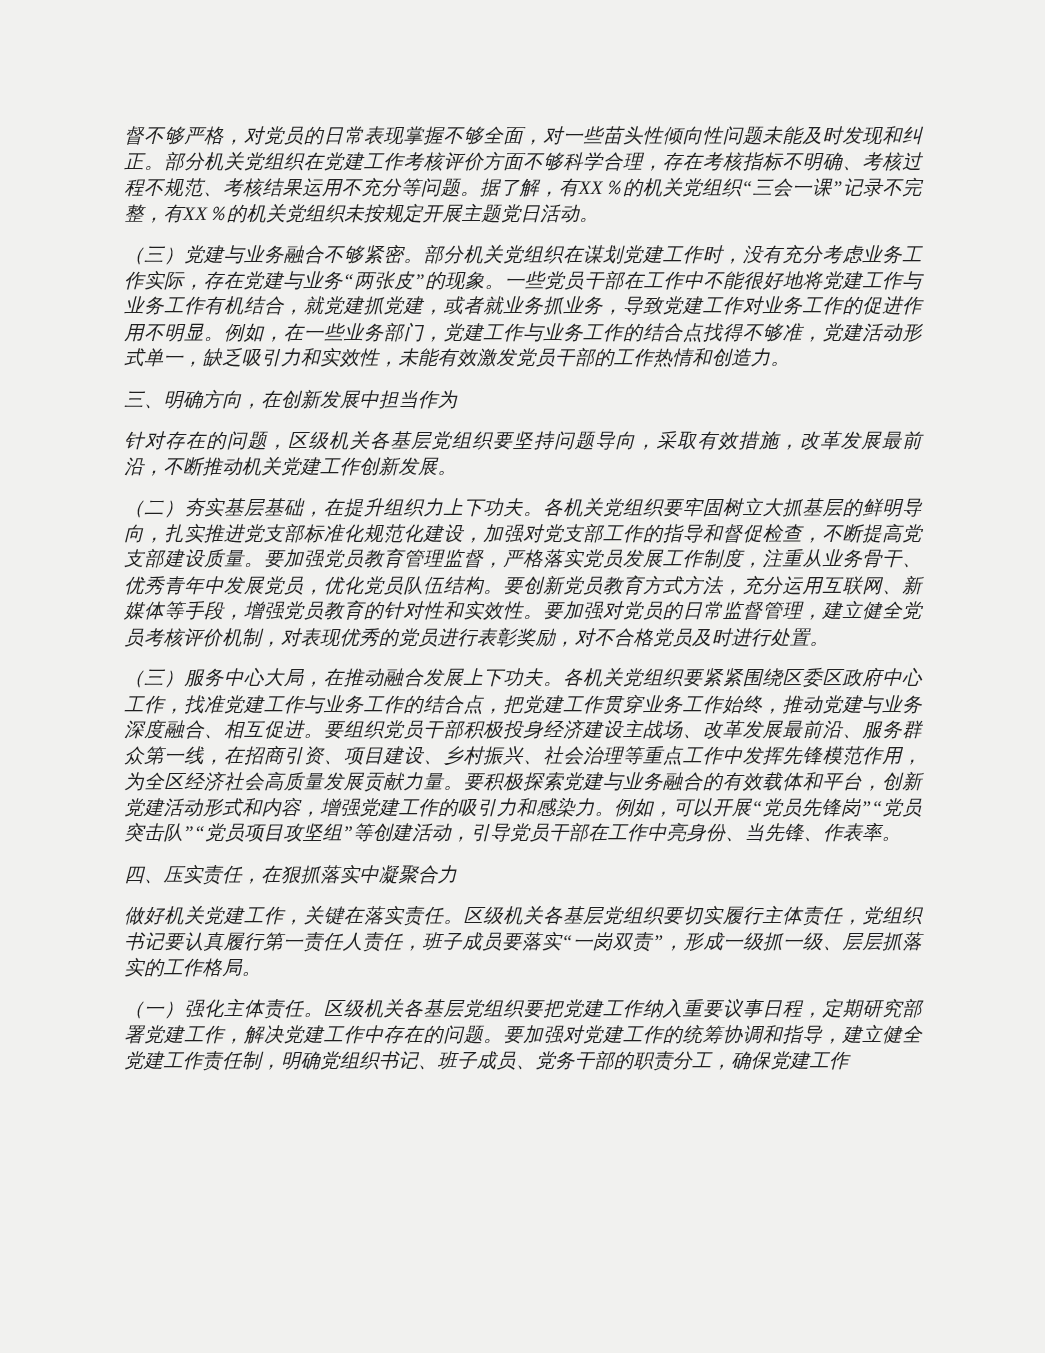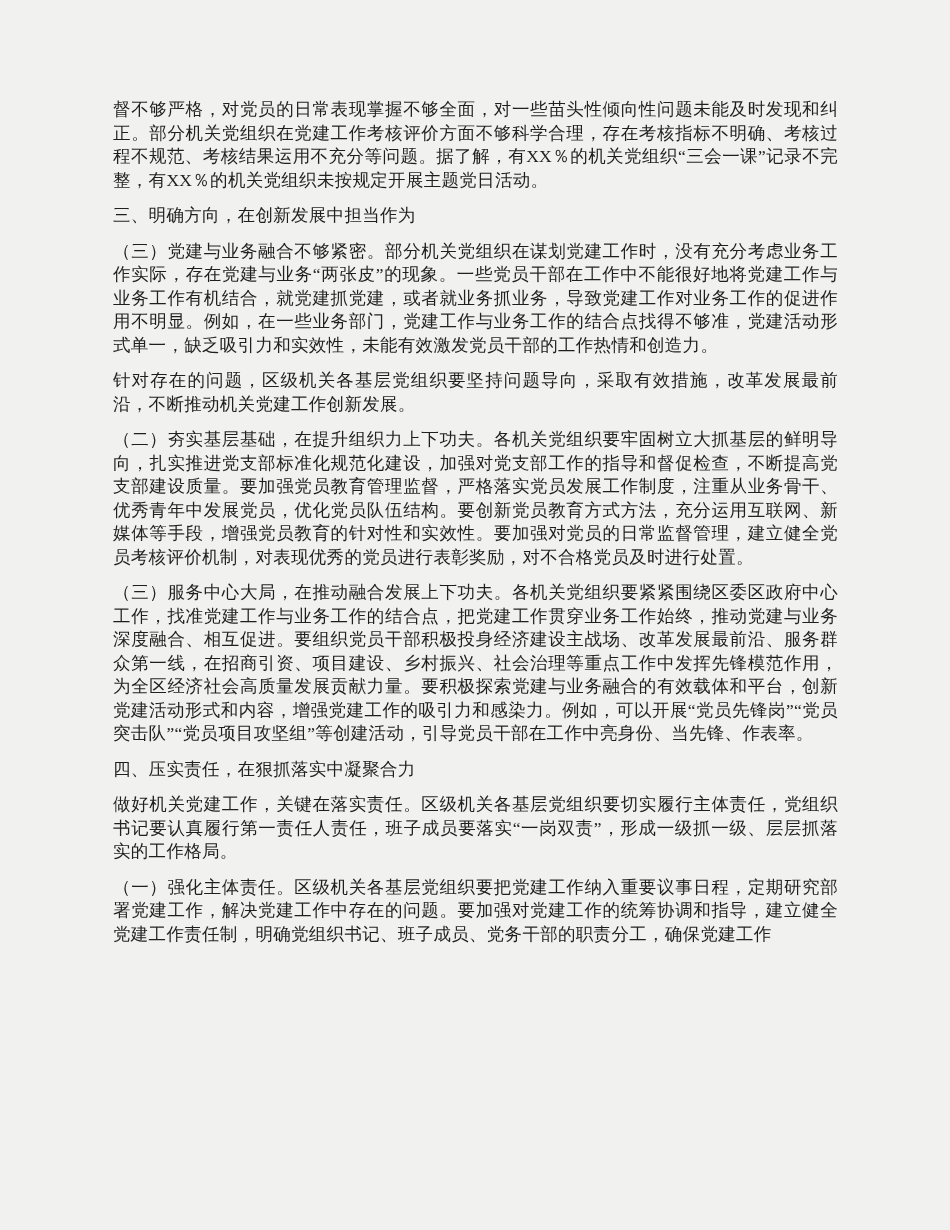--- a/index.html
+++ b/index.html
@@ -17,30 +17,31 @@
     width: 950px;
     padding: 98px 112px 0 113px;
     font-family: "Liberation Serif", "DejaVu Serif", serif;
     font-size: 17.5px;
     line-height: 23.5px;
     letter-spacing: 0.3px;
     color: #1f1f1f;
     text-align: justify;
   }
   .doc p {
-    margin: 0 0 12px 0;
+    margin: 14px 0 12px 0;
     word-break: break-all;
+    font-style: italic;
   }
 </style>
 </head>
 <body>
 
 <div class="doc">
   <p>督不够严格，对党员的日常表现掌握不够全面，对一些苗头性倾向性问题未能及时发现和纠正。部分机关党组织在党建工作考核评价方面不够科学合理，存在考核指标不明确、考核过程不规范、考核结果运用不充分等问题。据了解，有XX％的机关党组织“三会一课”记录不完整，有XX％的机关党组织未按规定开展主题党日活动。</p>
+  <p>（三）党建与业务融合不够紧密。部分机关党组织在谋划党建工作时，没有充分考虑业务工作实际，存在党建与业务“两张皮”的现象。一些党员干部在工作中不能很好地将党建工作与业务工作有机结合，就党建抓党建，或者就业务抓业务，导致党建工作对业务工作的促进作用不明显。例如，在一些业务部门，党建工作与业务工作的结合点找得不够准，党建活动形式单一，缺乏吸引力和实效性，未能有效激发党员干部的工作热情和创造力。</p>
   <p>三、明确方向，在创新发展中担当作为</p>
-  <p>（三）党建与业务融合不够紧密。部分机关党组织在谋划党建工作时，没有充分考虑业务工作实际，存在党建与业务“两张皮”的现象。一些党员干部在工作中不能很好地将党建工作与业务工作有机结合，就党建抓党建，或者就业务抓业务，导致党建工作对业务工作的促进作用不明显。例如，在一些业务部门，党建工作与业务工作的结合点找得不够准，党建活动形式单一，缺乏吸引力和实效性，未能有效激发党员干部的工作热情和创造力。</p>
   <p>针对存在的问题，区级机关各基层党组织要坚持问题导向，采取有效措施，改革发展最前沿，不断推动机关党建工作创新发展。</p>
   <p>（二）夯实基层基础，在提升组织力上下功夫。各机关党组织要牢固树立大抓基层的鲜明导向，扎实推进党支部标准化规范化建设，加强对党支部工作的指导和督促检查，不断提高党支部建设质量。要加强党员教育管理监督，严格落实党员发展工作制度，注重从业务骨干、优秀青年中发展党员，优化党员队伍结构。要创新党员教育方式方法，充分运用互联网、新媒体等手段，增强党员教育的针对性和实效性。要加强对党员的日常监督管理，建立健全党员考核评价机制，对表现优秀的党员进行表彰奖励，对不合格党员及时进行处置。</p>
   <p>（三）服务中心大局，在推动融合发展上下功夫。各机关党组织要紧紧围绕区委区政府中心工作，找准党建工作与业务工作的结合点，把党建工作贯穿业务工作始终，推动党建与业务深度融合、相互促进。要组织党员干部积极投身经济建设主战场、改革发展最前沿、服务群众第一线，在招商引资、项目建设、乡村振兴、社会治理等重点工作中发挥先锋模范作用，为全区经济社会高质量发展贡献力量。要积极探索党建与业务融合的有效载体和平台，创新党建活动形式和内容，增强党建工作的吸引力和感染力。例如，可以开展“党员先锋岗”“党员突击队”“党员项目攻坚组”等创建活动，引导党员干部在工作中亮身份、当先锋、作表率。</p>
   <p>四、压实责任，在狠抓落实中凝聚合力</p>
   <p>做好机关党建工作，关键在落实责任。区级机关各基层党组织要切实履行主体责任，党组织书记要认真履行第一责任人责任，班子成员要落实“一岗双责”，形成一级抓一级、层层抓落实的工作格局。</p>
   <p>（一）强化主体责任。区级机关各基层党组织要把党建工作纳入重要议事日程，定期研究部署党建工作，解决党建工作中存在的问题。要加强对党建工作的统筹协调和指导，建立健全党建工作责任制，明确党组织书记、班子成员、党务干部的职责分工，确保党建工作</p>
 </div>
 
 </body></html>

